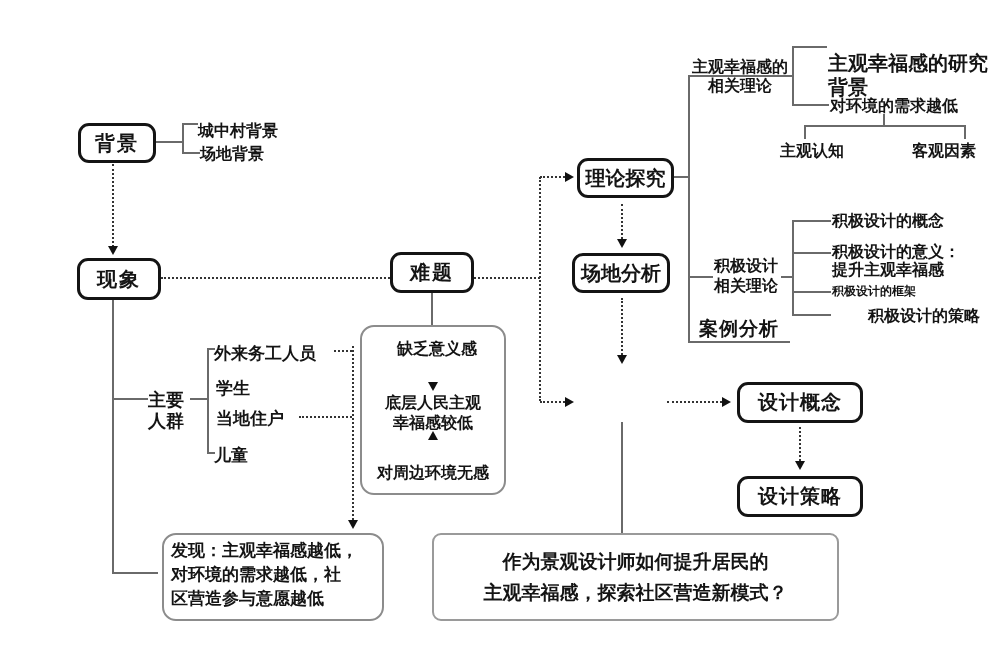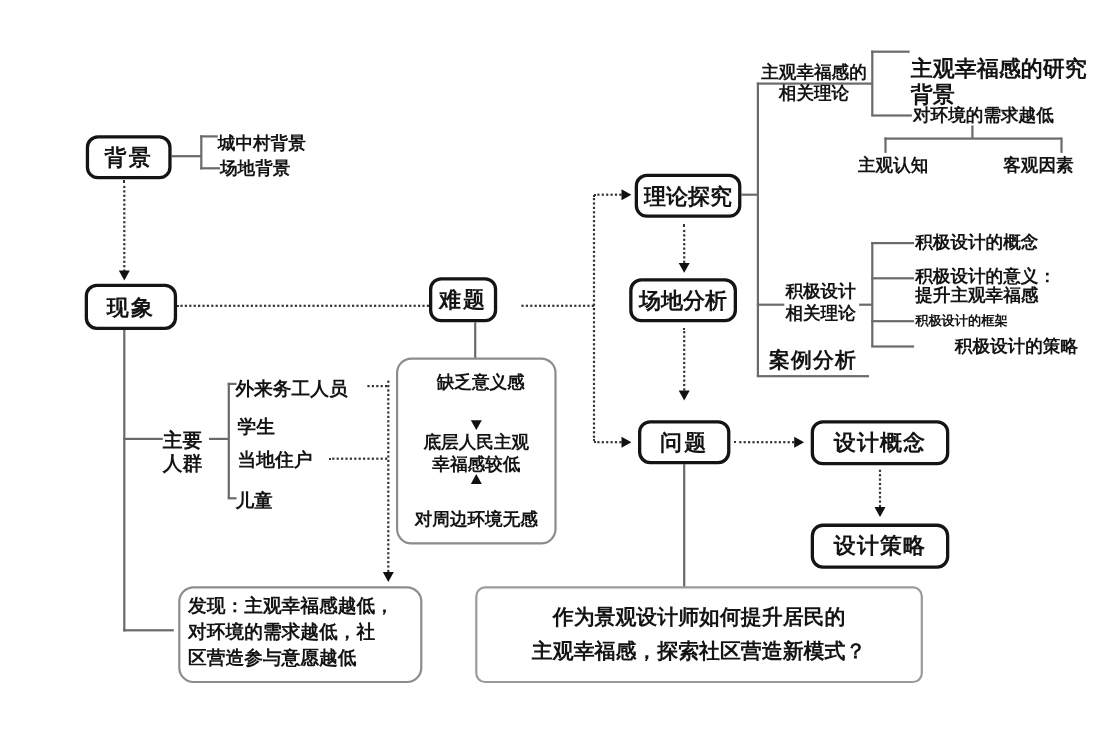--- a/index.html
+++ b/index.html
@@ -31,24 +31,23 @@
   .au{position:absolute;width:0;height:0;border-left:5px solid transparent;border-right:5px solid transparent;border-bottom:9px solid #111;z-index:2;}
   .ar{position:absolute;width:0;height:0;border-top:5px solid transparent;border-bottom:5px solid transparent;border-left:9px solid #111;z-index:2;}
 </style>
 </head>
 <body>
 
 <div class="canvas">
 
   <div class="node" style="left:78px;top:123px;width:78px;height:40px;">背景</div>
   <div class="node" style="left:77px;top:258px;width:84px;height:42px;">现象</div>
-  <div class="node" style="left:390px;top:252px;width:62px;height:41px;">难题</div>
+  <div class="node" style="left:390px;top:252px;width:84px;height:41px;">难题</div>
   <div class="node" style="left:577px;top:158px;width:97px;height:40px;letter-spacing:0;">理论探究</div>
   <div class="node" style="left:572px;top:253px;width:98px;height:40px;letter-spacing:0;text-align:center;">场地分析</div>
-  <div class="node" style="left:580px;top:382px;width:84px;height:40px;">问题</div>
   <div class="node" style="left:737px;top:382px;width:126px;height:41px;letter-spacing:1px;">设计概念</div>
   <div class="node" style="left:737px;top:476px;width:126px;height:41px;letter-spacing:1px;">设计策略</div>
 
   <div class="sh" style="left:156px;top:141px;width:27px;"></div>
   <div class="sv" style="left:182px;top:123px;height:31px;"></div>
   <div class="sh" style="left:182px;top:123px;width:16px;"></div>
   <div class="sh" style="left:182px;top:152px;width:18px;"></div>
   <div class="lbl" style="left:198px;top:122px;font-size:16px;">城中村背景</div>
   <div class="lbl" style="left:200px;top:145px;font-size:16px;">场地背景</div>
 

